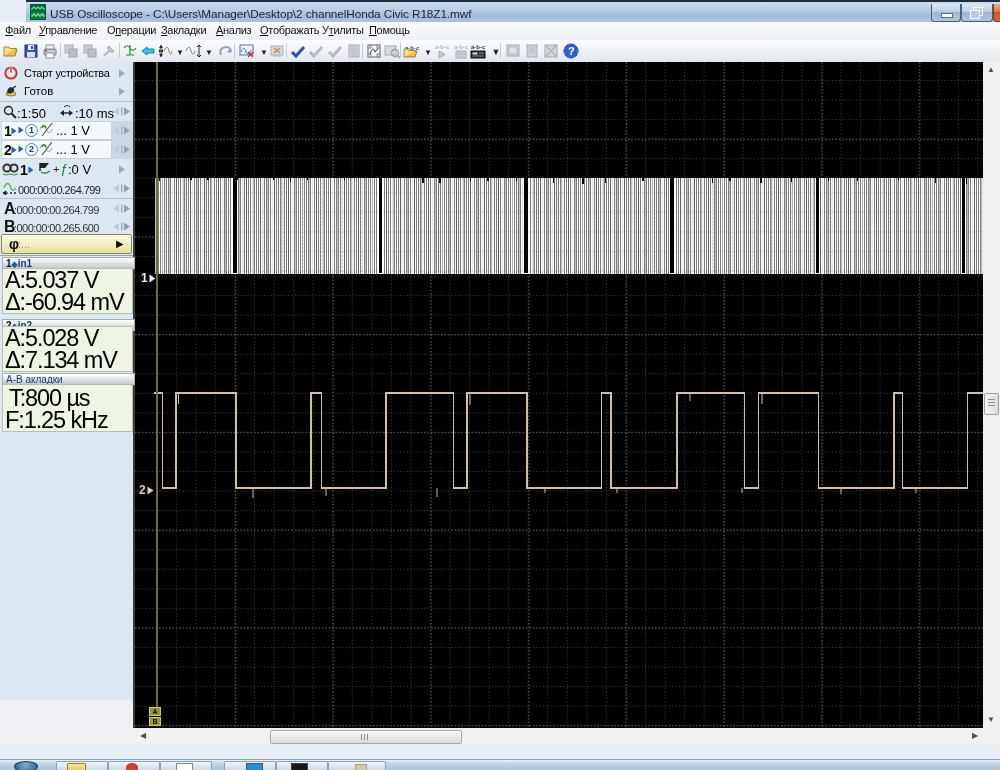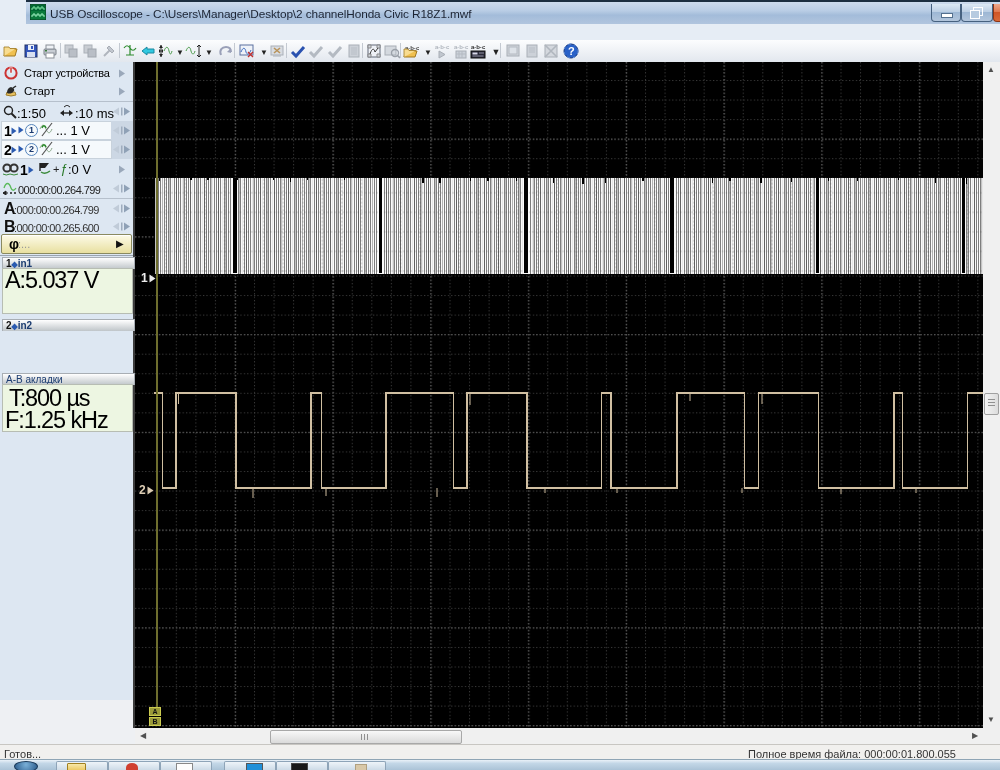--- a/index.html
+++ b/index.html
@@ -79,20 +79,30 @@
   </div>
   <div class="winbtn" style="left:935px;width:30px;">
     <div class="abs" style="left:11px;top:3px;width:8px;height:7px;border:1px solid #fff;background:transparent;"></div>
     <div class="abs" style="left:8px;top:6px;width:8px;height:7px;border:1px solid #fff;background:#b7cbe0;"></div>
   </div>
   <div class="winbtn" style="left:967px;width:31px;background:linear-gradient(#f1a98c 0%,#e07a50 45%,#cf5526 50%,#d96a38 100%);border-color:#8c3415;">
     <div class="abs" style="left:0;top:0;width:31px;height:17px;color:#fff;font-size:12px;font-weight:bold;text-align:center;line-height:16px;text-shadow:0 1px 1px #7a2a0a;">x</div>
   </div>
  </div>
 
+ <div id="menubar">
+  <span class="mi" style="left:5px"><u>Ф</u>айл</span>
+  <span class="mi" style="left:39px"><u>У</u>правление</span>
+  <span class="mi" style="left:107px">О<u>п</u>ерации</span>
+  <span class="mi" style="left:161px"><u>З</u>акладки</span>
+  <span class="mi" style="left:216px"><u>А</u>нализ</span>
+  <span class="mi" style="left:260px"><u>О</u>тображать</span>
+  <span class="mi" style="left:322px">У<u>т</u>илиты</span>
+  <span class="mi" style="left:369px"><u>П</u>омощь</span>
+ </div>
 
  <div id="toolbar">
       <span class="ticon" style="left:3px;">
         <svg width="16" height="16">
           <path d="M1 13 L3 6 L14 6 L12 13 Z" fill="#f0c050" stroke="#a07820"></path>
           <path d="M1 13 L1 4 L6 4 L7 5.5 L13 5.5" fill="#f8dc90" stroke="#a07820" stroke-width="0.8"></path>
         </svg>
       </span>
       <span class="ticon" style="left:23px;">
         <svg width="16" height="16">
@@ -287,21 +297,21 @@
           <path d="M1 0.5 L7 4.5 L1 8.5 Z" fill="#9aa8ba"></path>
         </svg>
       </div>
       <div class="abs" style="left:4px;top:22px;width:14px;height:14px;">
         <svg width="14" height="14">
           <path d="M2 11 Q7 13 12 11 L11 8 Q7 9 3 8 Z" fill="#e8c060" stroke="#a08030"></path>
           <path d="M3 9 Q3 4 7 3 Q11 4 10 7 L8 9 Q5 10 3 9 Z" fill="#2a2a2a"></path>
           <path d="M9 4 L12 2" stroke="#2a2a2a" stroke-width="1.5"></path>
         </svg>
       </div>
-      <div class="abs" style="left:24px;top:23px;font-size:11.5px;">Старт</div>
+      <div class="abs" style="left:24px;top:23px;font-size:11.5px;">Готов</div>
       <div class="abs" style="left:118px;top:25px;">
         <svg width="8" height="9">
           <path d="M1 0.5 L7 4.5 L1 8.5 Z" fill="#9aa8ba"></path>
         </svg>
       </div>
       <div class="psep" style="top:39px;"></div>
       <div class="abs" style="left:3px;top:43px;width:14px;height:14px;">
         <svg width="14" height="14">
           <circle cx="5.5" cy="5.5" r="4" fill="none" stroke="#222" stroke-width="1.4"></circle>
           <path d="M8.5 8.5 L13 13" stroke="#222" stroke-width="2"></path>
@@ -445,22 +455,27 @@
       </div>
       <div class="abs" style="left:1px;top:172px;width:129px;height:18px;background:linear-gradient(#fdfbe8,#e8e0a0);border:1px solid #8a8a60;border-radius:2px;box-shadow:inset 0 1px 0 #fff;">
         <span class="abs" style="left:7px;top:1px;font-size:14px;font-weight:bold;">φ</span>
         <span class="abs" style="left:16px;top:3px;font-size:11px;color:#999;">:...</span>
         <span class="abs" style="left:114px;top:3px;font-size:10px;color:#111;">▶</span>
       </div>
       <div class="psep" style="top:193px;background:#9aa4b0;"></div>
       <div class="meashdr" style="top:195px;text-decoration:underline;"><span style="color:#111;">1</span><span style="color:#2a5ab0;font-size:8px;">◆</span>in1</div>
       <div class="measbody" style="top:206px;height:44px;">
         <span class="mval" style="top:-2px;">A:5.037 V</span>
+        <span class="mval" style="top:20px;">Δ:-60.94 mV</span>
       </div>
       <div class="meashdr" style="top:257px;"><span style="color:#111;">2</span><span style="color:#2a5ab0;font-size:8px;">◆</span>in2</div>
+      <div class="measbody" style="top:264px;height:44px;">
+        <span class="mval" style="top:-2px;">A:5.028 V</span>
+        <span class="mval" style="top:20px;">Δ:7.134 mV</span>
+      </div>
       <div class="meashdr" style="top:311px;font-weight:normal;">A-B акладки</div>
       <div class="measbody" style="top:322px;height:46px;">
         <span class="mval" style="top:0px;left:6px;">T:800 µs</span>
         <span class="mval" style="top:22px;text-align:right;">F:1.25 kHz</span>
       </div>
       <div class="abs" style="left:0;top:638px;width:133px;height:28px;background:#eef0f3;"></div>
     </div>
 
  <div id="plot">
   <svg class="abs" style="left:0;top:0" width="848" height="666">
@@ -566,24 +581,20 @@
   <div class="sbtn" style="left:832px;top:0;width:16px;height:16px;font-size:8px;line-height:15px;">▶</div>
   <div id="hthumb">
         <span class="abs" style="left:90px;top:3px;width:1px;height:6px;background:#909090;"></span>
         <span class="abs" style="left:93px;top:3px;width:1px;height:6px;background:#909090;"></span>
         <span class="abs" style="left:96px;top:3px;width:1px;height:6px;background:#909090;"></span>
       </div>
  </div>
  <div id="corner"></div>
  <div id="corner2"></div>
 
- <div id="statusbar">
-  <span class="abs" style="left:4px;top:3px;">Готов...</span>
-  <span class="abs" style="left:748px;top:3px;">Полное время файла: 000:00:01.800.055</span>
- </div>
 
  <div id="taskbar">
       <div class="abs" style="left:14px;top:1px;width:22px;height:9px;border-radius:50%;background:radial-gradient(circle at 50% 30%,#7ab0d8,#2a5a8a);border:1px solid #1a3a5a;"></div>
       <div class="tbtn" style="left:56px;width:50px;">
         <span class="abs" style="left:10px;top:1px;width:17px;height:8px;background:linear-gradient(#f8e8a8,#e8c050);border:1px solid #a08020;border-radius:1px;"></span>
       </div>
       <div class="tbtn" style="left:108px;width:50px;">
         <span class="abs" style="left:17px;top:1px;width:12px;height:9px;border-radius:50% 50% 0 0;background:#d04030;"></span>
       </div>
       <div class="tbtn" style="left:160px;width:50px;">

